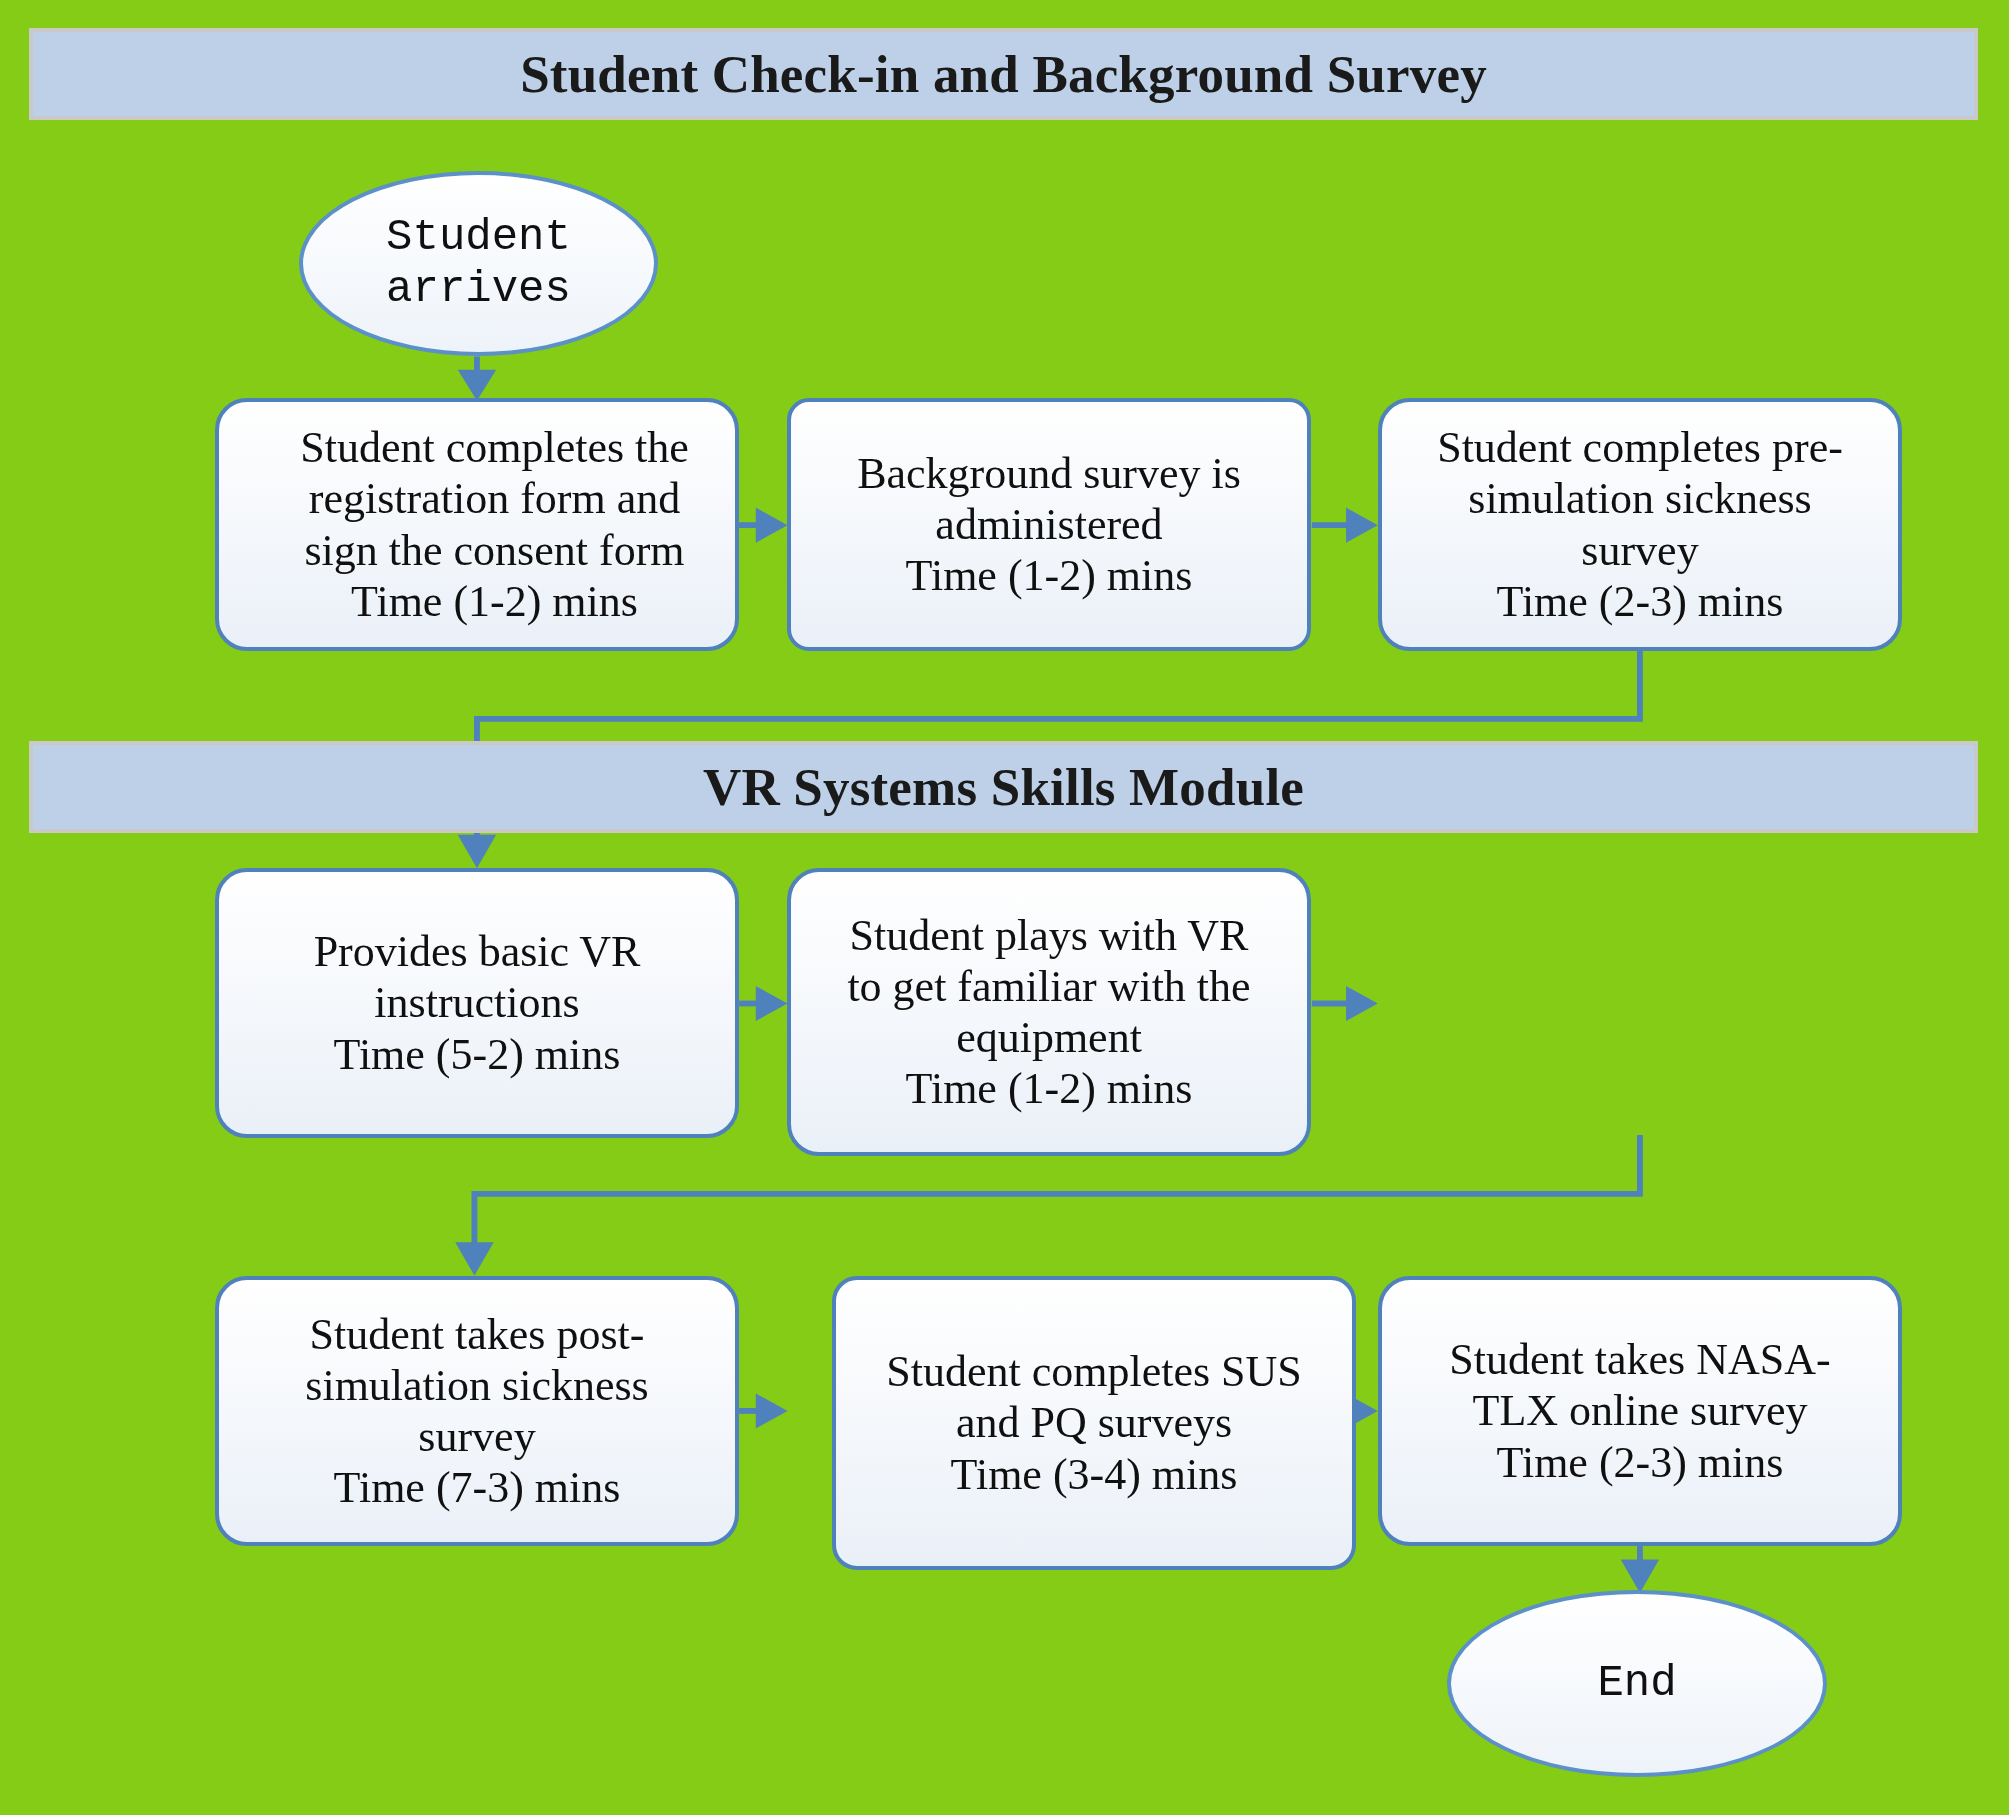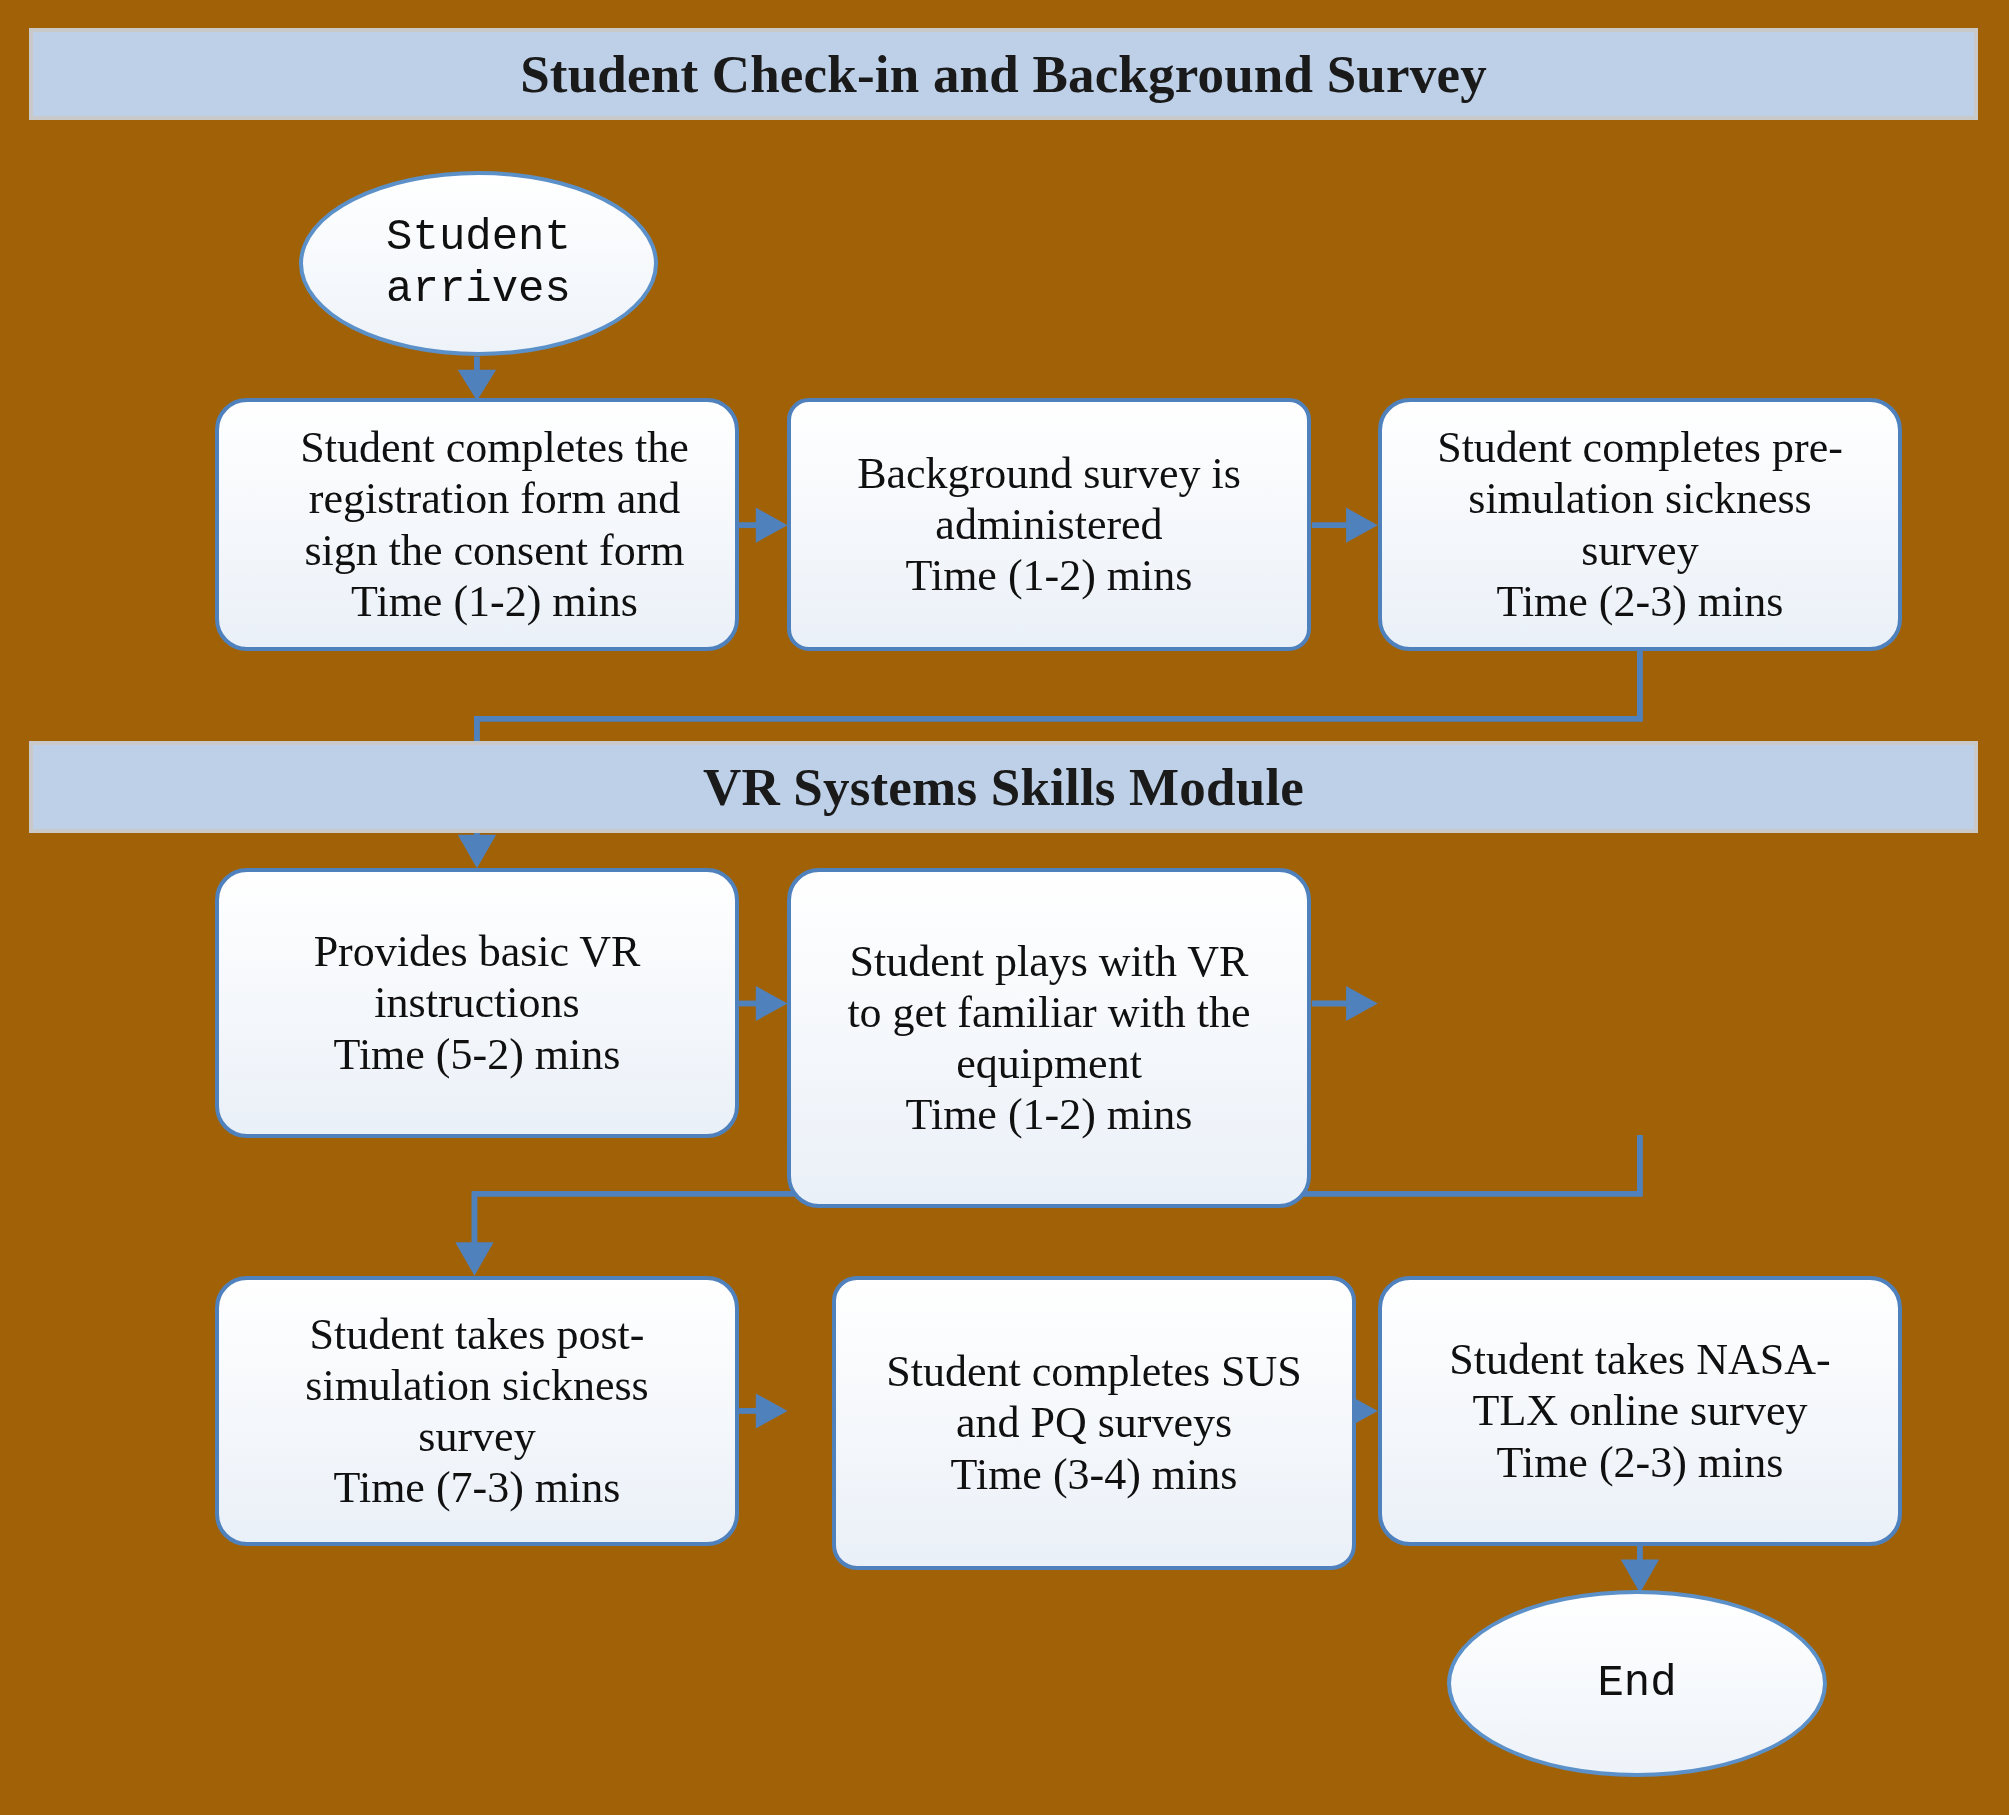--- a/index.html
+++ b/index.html
@@ -7,21 +7,21 @@
     width: 2010px;
     height: 1815px;
     background: #ffffff;
     font-family: "Liberation Serif", "DejaVu Serif", serif;
   }
   #stage {
     position: relative;
     width: 2010px;
     height: 1815px;
     overflow: hidden;
-    background: #a16207;
+    background: #84cc16;
   }
 
   
   .banner {
     position: absolute;
     background: #bdd0e7;
     border: 4.2px solid #c9c9c9;
     display: flex;
     align-items: center;
     justify-content: center;
@@ -147,21 +147,21 @@
       <polygon points="571,1040 548,1000 594,1000" fill="#4f81bd"></polygon>
     </svg>
   </div>
 
   <div class="node" style="left:215px; top:868px; width:524px; height:270px;">
     <span class="node-text">Provides basic VR
 instructions
 Time (5-2) mins</span>
   </div>
 
-  <div class="node" style="left:787px; top:868px; width:524px; height:340px;">
+  <div class="node" style="left:787px; top:868px; width:524px; height:288px;">
     <span class="node-text">Student plays with VR
 to get familiar with the
 equipment
 Time (1-2) mins</span>
   </div>
 
 
   <div class="conn" style="left:0; top:0; width:2010px; height:1815px;">
     <svg width="2010" height="1815" viewBox="0 0 2407 2174">
       <path d="M 885 1202 L 916 1202" stroke="#4f81bd" stroke-width="7" fill="none"></path>

